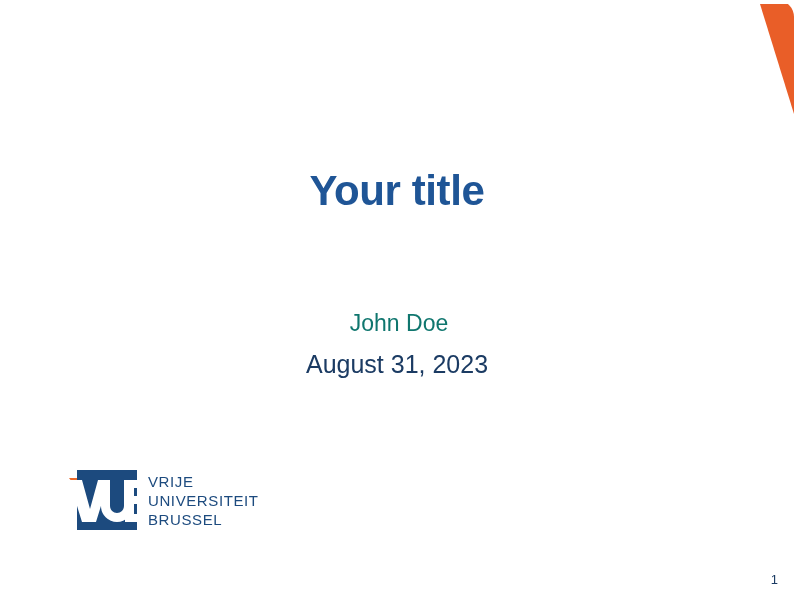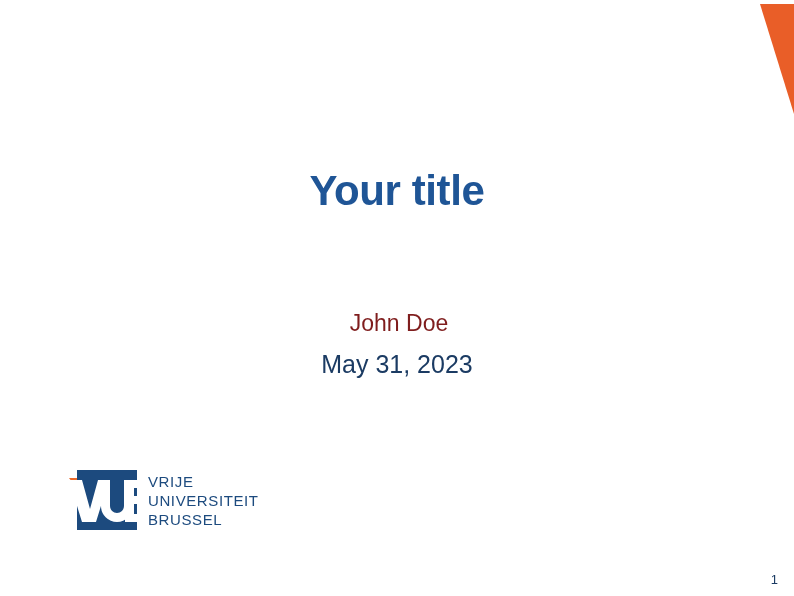--- a/index.html
+++ b/index.html
@@ -8,20 +8,21 @@
     background: #ffffff;
   }
 
   #slide {
     position: relative;
     width: 794px;
     height: 596px;
     background: #ffffff;
     overflow: hidden;
     font-family: "Liberation Sans", sans-serif;
+    border-radius: 17px;
   }
 
   
   .corner-wedge {
     position: absolute;
     top: 0;
     right: 0;
     width: 34px;
     height: 115px;
     pointer-events: none;
@@ -53,21 +54,21 @@
     right: 0;
     top: 310px;
     text-align: center;
   }
 
   .slide-author {
     margin: 0 0 14px 4px;
     font-family: "Liberation Sans", sans-serif;
     font-size: 23px;
     font-weight: normal;
-    color: #7f1d1d;
+    color: #0f766e;
     line-height: 1.15;
   }
 
   .slide-date {
     margin: 0;
     font-family: "Liberation Sans", sans-serif;
     font-size: 25px;
     font-weight: normal;
     color: #1b3b63;
     line-height: 1.15;
@@ -107,21 +108,21 @@
       <polygon points="0,4 34,4 34,114" fill="#e95e28"></polygon>
     </svg>
   </div>
 
   <div class="title-block">
     <h1 class="slide-title">Your title</h1>
   </div>
 
   <div class="meta-block">
     <p class="slide-author">John Doe</p>
-    <p class="slide-date">May 31, 2023</p>
+    <p class="slide-date">August 31, 2023</p>
   </div>
 
   <div class="logo">
     <svg width="200" height="70" viewBox="0 0 200 70" xmlns="http://www.w3.org/2000/svg" aria-hidden="true">
 
       <polygon points="5,12 14,12 20,32" fill="#ea6a2a"></polygon>
 
       <rect x="13" y="4" width="60" height="60" fill="#1c4a7e"></rect>
 
       <g fill="#ffffff">

